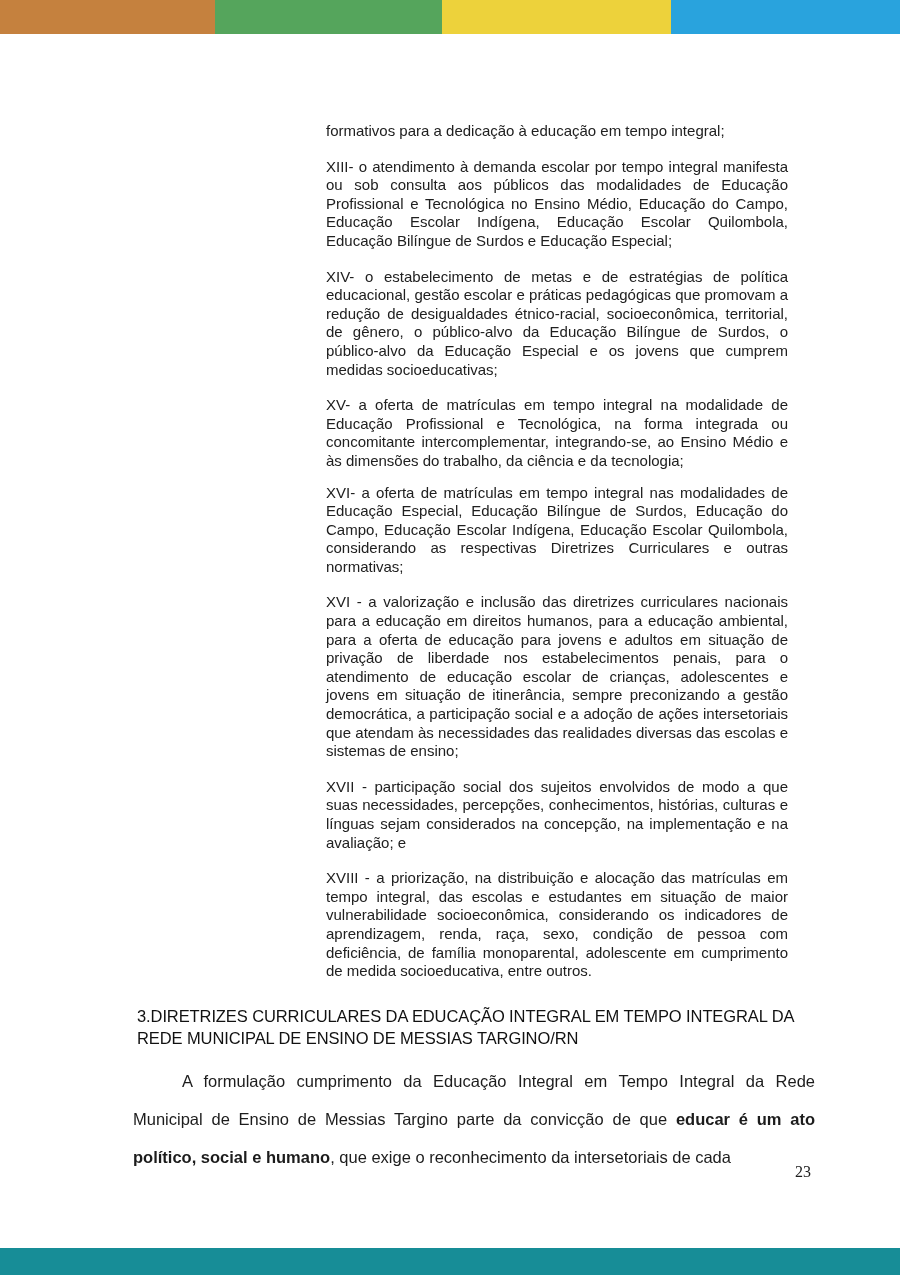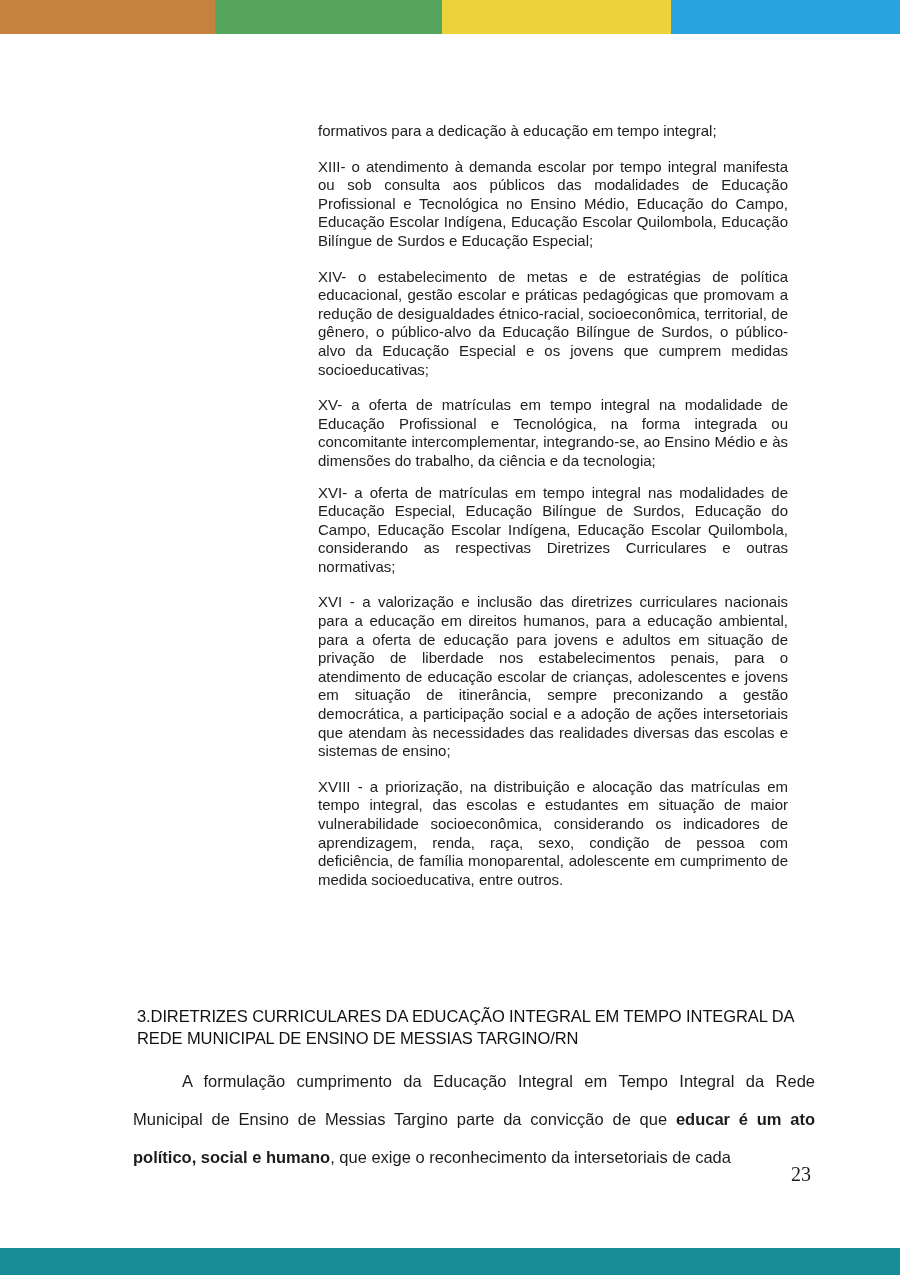--- a/index.html
+++ b/index.html
@@ -27,21 +27,21 @@
   .list-block {
     position: absolute;
     left: 310px;
     top: 122px;
     width: 478px;
     font-size: 15px;
     line-height: 18.6px;
     text-align: justify;
     color: #202020;
   }
-  .list-block p { margin: 0 0 17px 8px; }
+  .list-block p { margin: 0 0 17px 16px; }
   .list-block p.tight { margin-bottom: 13px; }
   .section-heading {
     position: absolute;
     left: 137px;
     top: 1005px;
     width: 690px;
     font-size: 16.5px;
     font-weight: normal;
     line-height: 22px;
     color: #111111;
@@ -56,21 +56,21 @@
     line-height: 38px;
     text-align: justify;
     text-indent: 49px;
     color: #1c1c1c;
   }
   .closing .bold { font-weight: bold; }
   .page-number {
     position: absolute;
     top: 1163px;
     right: 89px;
-    font-size: 20px;
+    font-size: 16px;
     font-family: "Liberation Serif", serif;
     color: #1c1c1c;
   }
   .footer-bar {
     position: absolute;
     left: 0; bottom: 0;
     width: 100%;
     height: 27px;
   }
 </style>
@@ -86,20 +86,21 @@
     <div class="seg seg-4" style="background-color: rgb(41, 163, 221);"></div>
   </div>
 
   <div class="list-block">
     <p>formativos para a dedicação à educação em tempo integral;</p>
     <p>XIII- o atendimento à demanda escolar por tempo integral manifesta ou sob consulta aos públicos das modalidades de Educação Profissional e Tecnológica no Ensino Médio, Educação do Campo, Educação Escolar Indígena, Educação Escolar Quilombola, Educação Bilíngue de Surdos e Educação Especial;</p>
     <p>XIV- o estabelecimento de metas e de estratégias de política educacional, gestão escolar e práticas pedagógicas que promovam a redução de desigualdades étnico-racial, socioeconômica, territorial, de gênero, o público-alvo da Educação Bilíngue de Surdos, o público-alvo da Educação Especial e os jovens que cumprem medidas socioeducativas;</p>
     <p class="tight">XV- a oferta de matrículas em tempo integral na modalidade de Educação Profissional e Tecnológica, na forma integrada ou concomitante intercomplementar, integrando-se, ao Ensino Médio e às dimensões do trabalho, da ciência e da tecnologia;</p>
     <p>XVI- a oferta de matrículas em tempo integral nas modalidades de Educação Especial, Educação Bilíngue de Surdos, Educação do Campo, Educação Escolar Indígena, Educação Escolar Quilombola, considerando as respectivas Diretrizes Curriculares e outras normativas;</p>
     <p>XVI - a valorização e inclusão das diretrizes curriculares nacionais para a educação em direitos humanos, para a educação ambiental, para a oferta de educação para jovens e adultos em situação de privação de liberdade nos estabelecimentos penais, para o atendimento de educação escolar de crianças, adolescentes e jovens em situação de itinerância, sempre preconizando a gestão democrática, a participação social e a adoção de ações intersetoriais que atendam às necessidades das realidades diversas das escolas e sistemas de ensino;</p>
+    <p>XVII - participação social dos sujeitos envolvidos de modo a que suas necessidades, percepções, conhecimentos, histórias, culturas e línguas sejam considerados na concepção, na implementação e na avaliação; e</p>
     <p>XVIII - a priorização, na distribuição e alocação das matrículas em tempo integral, das escolas e estudantes em situação de maior vulnerabilidade socioeconômica, considerando os indicadores de aprendizagem, renda, raça, sexo, condição de pessoa com deficiência, de família monoparental, adolescente em cumprimento de medida socioeducativa, entre outros.</p>
   </div>
 
   <div class="section-heading">3.DIRETRIZES CURRICULARES DA EDUCAÇÃO INTEGRAL EM TEMPO INTEGRAL DA REDE MUNICIPAL DE ENSINO DE MESSIAS TARGINO/RN</div>
 
   <div class="closing">
     <span>A formulação cumprimento da Educação Integral em Tempo Integral da Rede Municipal de Ensino de Messias Targino parte da convicção de que </span><span class="bold">educar é um ato político, social e humano</span><span>, que exige o reconhecimento da intersetoriais de cada</span>
   </div>
 
   <div class="page-number">23</div>

